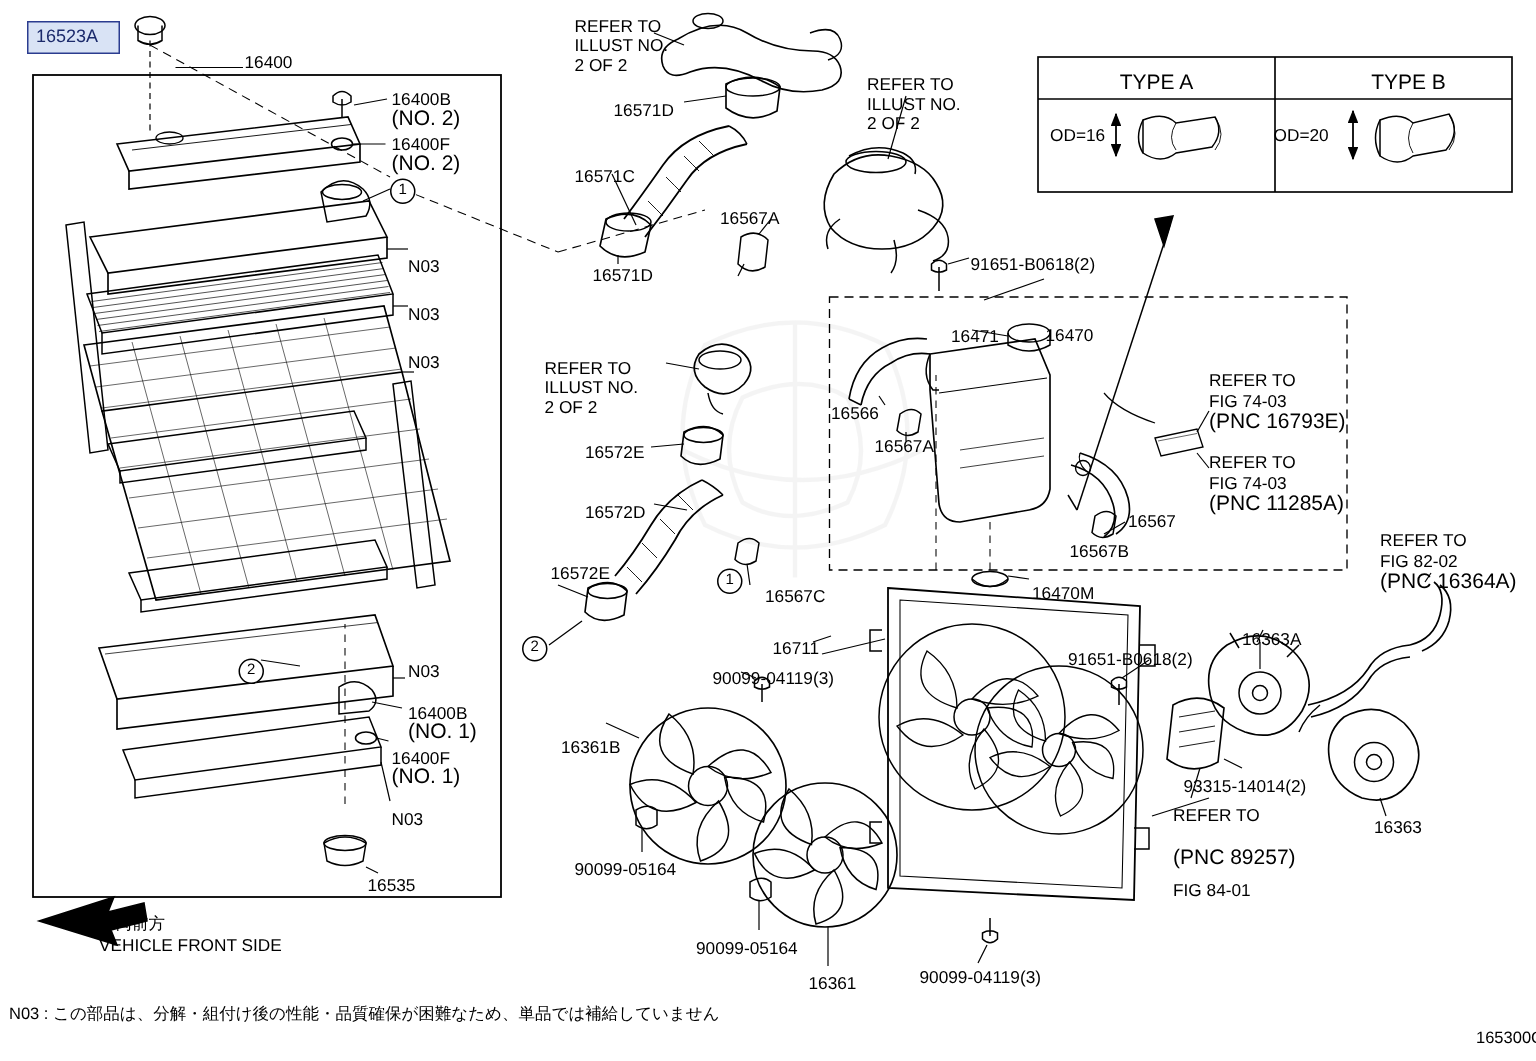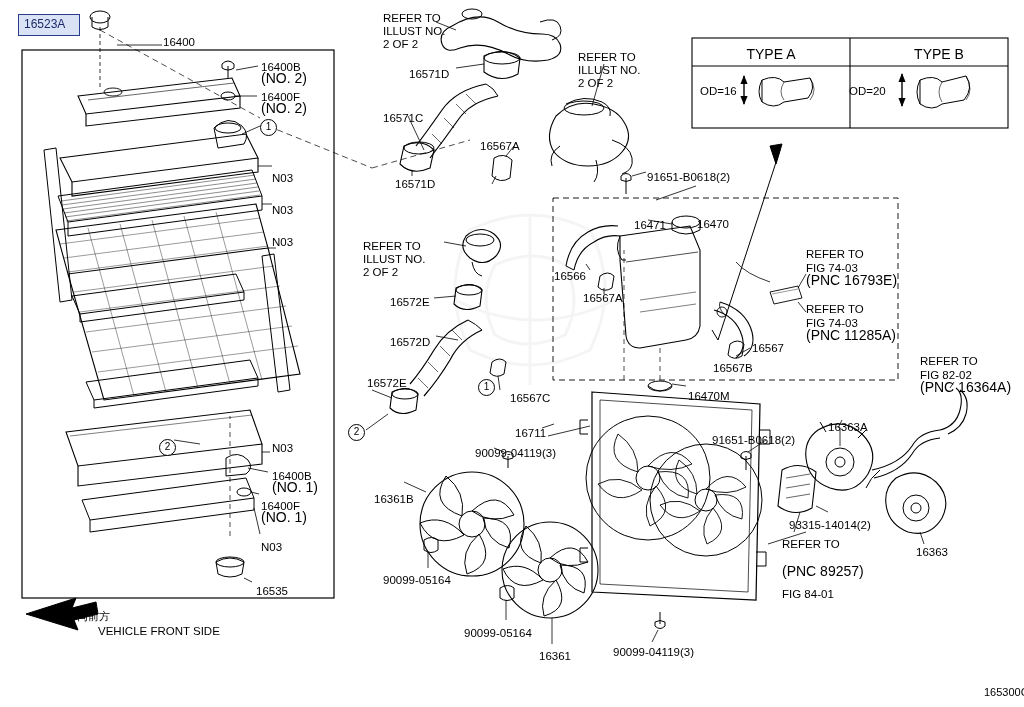--- a/index.html
+++ b/index.html
@@ -420,21 +420,21 @@
       <div class="lbl sm" style="left: 261px; top: 103px;">(NO. 2)</div>
       <div class="lbl" style="left: 272px; top: 172px;">N03</div>
       <div class="lbl" style="left: 272px; top: 204px;">N03</div>
       <div class="lbl" style="left: 272px; top: 236px;">N03</div>
       <div class="lbl" style="left: 272px; top: 442px;">N03</div>
       <div class="lbl" style="left: 272px; top: 470px;">16400B</div>
       <div class="lbl sm" style="left: 272px; top: 482px;">(NO. 1)</div>
       <div class="lbl" style="left: 261px; top: 500px;">16400F</div>
       <div class="lbl sm" style="left: 261px; top: 512px;">(NO. 1)</div>
       <div class="lbl" style="left: 261px; top: 541px;">N03</div>
-      <div class="lbl" style="left: 256px; top: 585px;">16535</div>
+      <div class="lbl" style="left: 245px; top: 585px;">16535</div>
       <div class="lbl" style="left: 383px; top: 12px;">REFER TO</div>
       <div class="lbl" style="left: 383px; top: 25px;">ILLUST NO.</div>
       <div class="lbl" style="left: 383px; top: 38px;">2 OF 2</div>
       <div class="lbl" style="left: 409px; top: 68px;">16571D</div>
       <div class="lbl" style="left: 383px; top: 112px;">16571C</div>
       <div class="lbl" style="left: 395px; top: 178px;">16571D</div>
       <div class="lbl" style="left: 480px; top: 140px;">16567A</div>
       <div class="lbl" style="left: 578px; top: 51px;">REFER TO</div>
       <div class="lbl" style="left: 578px; top: 64px;">ILLUST NO.</div>
       <div class="lbl" style="left: 578px; top: 77px;">2 OF 2</div>
@@ -484,17 +484,18 @@
       <div class="circnum" style="left: 348px; top: 424px;">2</div>
       <div class="circnum" style="left: 478px; top: 379px;">1</div>
     </div>
 
   <div class="typehdr" style="left:692px; top:46px; width:158px;">TYPE A</div>
   <div class="typehdr" style="left:850px; top:46px; width:178px;">TYPE B</div>
   <div class="lbl" style="left:700px; top:85px;">OD=16</div>
   <div class="lbl" style="left:849px; top:85px;">OD=20</div>
 
   <div class="lbl jp" style="left:66px; top:610px;">車両前方</div>
-  <div class="lbl" style="left:66px; top:625px;margin-left:32px;">VEHICLE FRONT SIDE</div>
-
+  <div class="lbl" style="left:66px; top:625px;">VEHICLE FRONT SIDE</div>
+
+  <div class="bottomnote" style="left:6px; top:668px;">N03 : この部品は、分解・組付け後の性能・品質確保が困難なため、単品では補給していません</div>
   <div class="bottomnote" style="left:962px; top:686px;margin-left:22px;">165300C</div>
 
 </div>
 
 </body></html>

